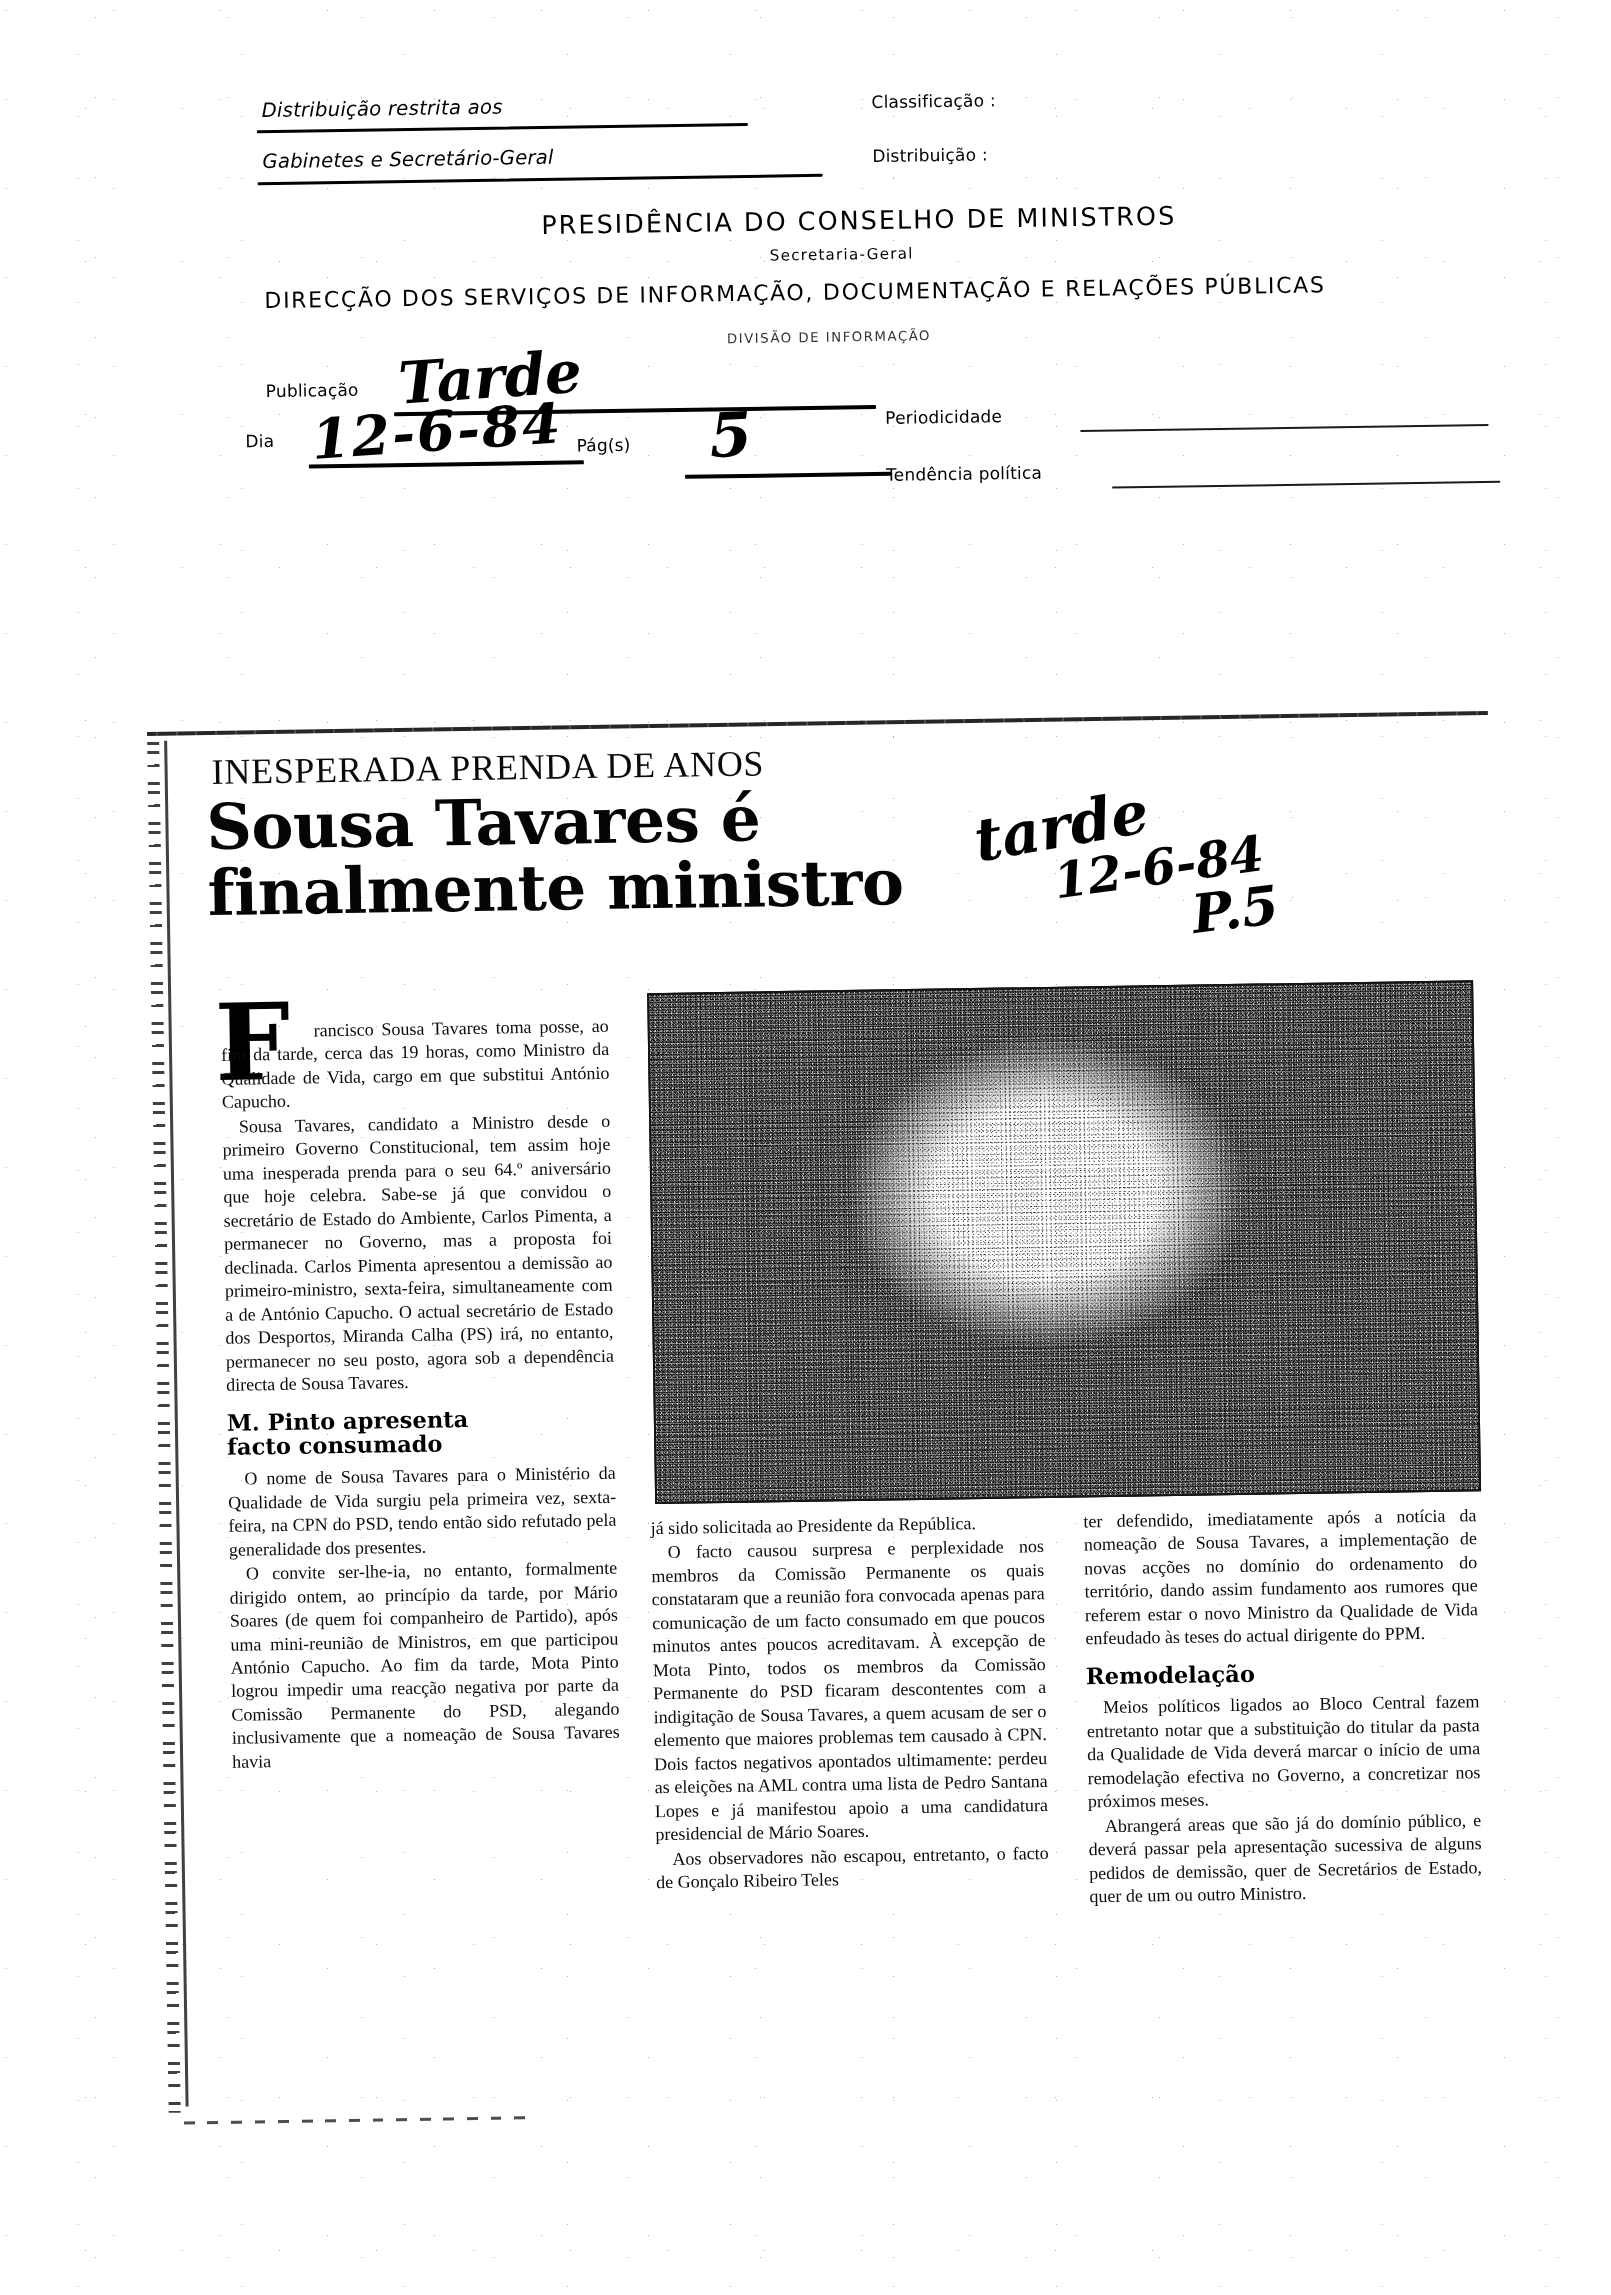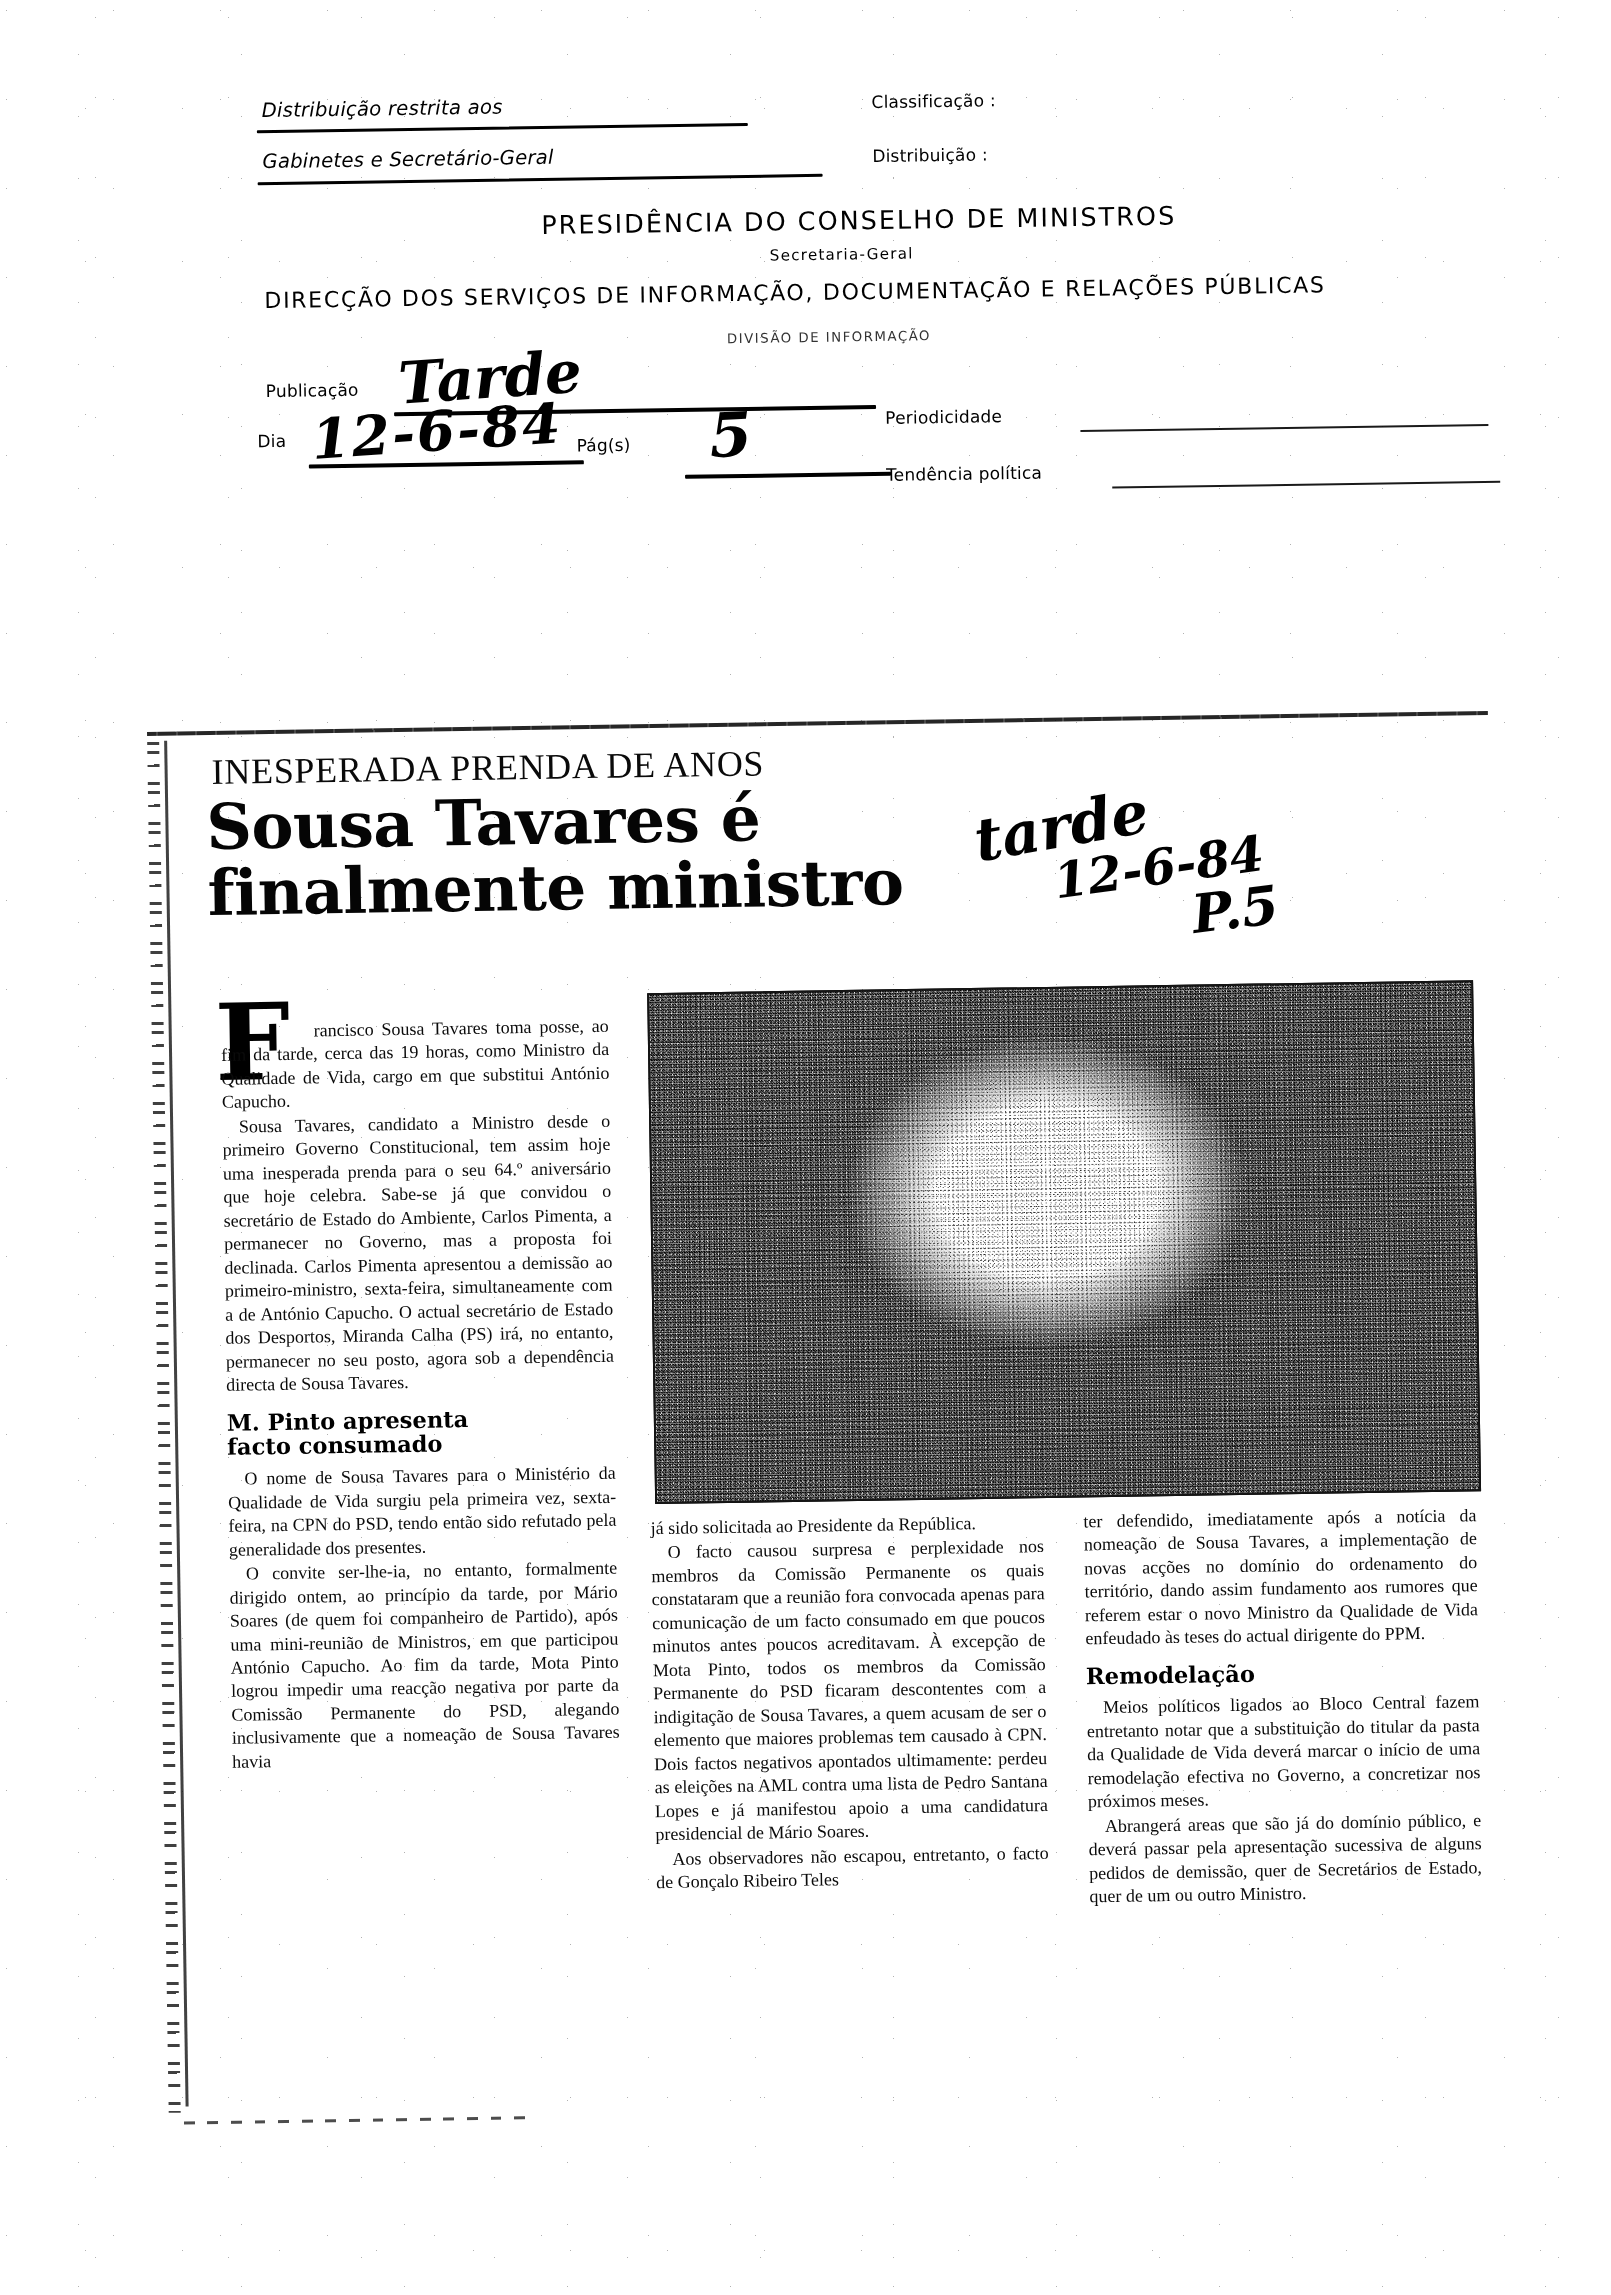--- a/index.html
+++ b/index.html
@@ -253,21 +253,21 @@
 
   <div class="stamp-txt" id="title-di" style="left:722px; top:330px;">DIVISÃO DE INFORMAÇÃO</div>
 
   <div class="stamp-txt field-label" style="left:260px; top:373px;">Publicação</div>
   <div class="handwriting" style="left:393px; top:339px; font-size:58px; transform:rotate(-3deg);">Tarde</div>
   <div class="stamp-rule" style="left:388px; top:406px; width:482px; height:4.4px;"></div>
 
   <div class="stamp-txt field-label" style="left:879px; top:409px;">Periodicidade</div>
   <div class="thin-rule" style="left:1074px; top:434px; width:408px;"></div>
 
-  <div class="stamp-txt field-label" style="left:251px; top:423px;">Dia</div>
+  <div class="stamp-txt field-label" style="left:239px; top:423px;">Dia</div>
   <div class="handwriting" style="left:305px; top:393px; font-size:55px; letter-spacing:2px; transform:rotate(-3deg);">12-6-84</div>
   <div class="stamp-rule" style="left:302px; top:457px; width:275px; height:4.4px;"></div>
 
   <div class="stamp-txt field-label" style="left:570px; top:432px;">Pág(s)</div>
   <div class="handwriting" style="left:703px; top:398px; font-size:61px; transform:rotate(-2deg);">5</div>
   <div class="stamp-rule" style="left:678px; top:473px; width:206px; height:4.4px;"></div>
 
   <div class="stamp-txt field-label" style="left:879px; top:466px;">Tendência política</div>
   <div class="thin-rule" style="left:1105px; top:491px; width:388px;"></div>
 </div>

